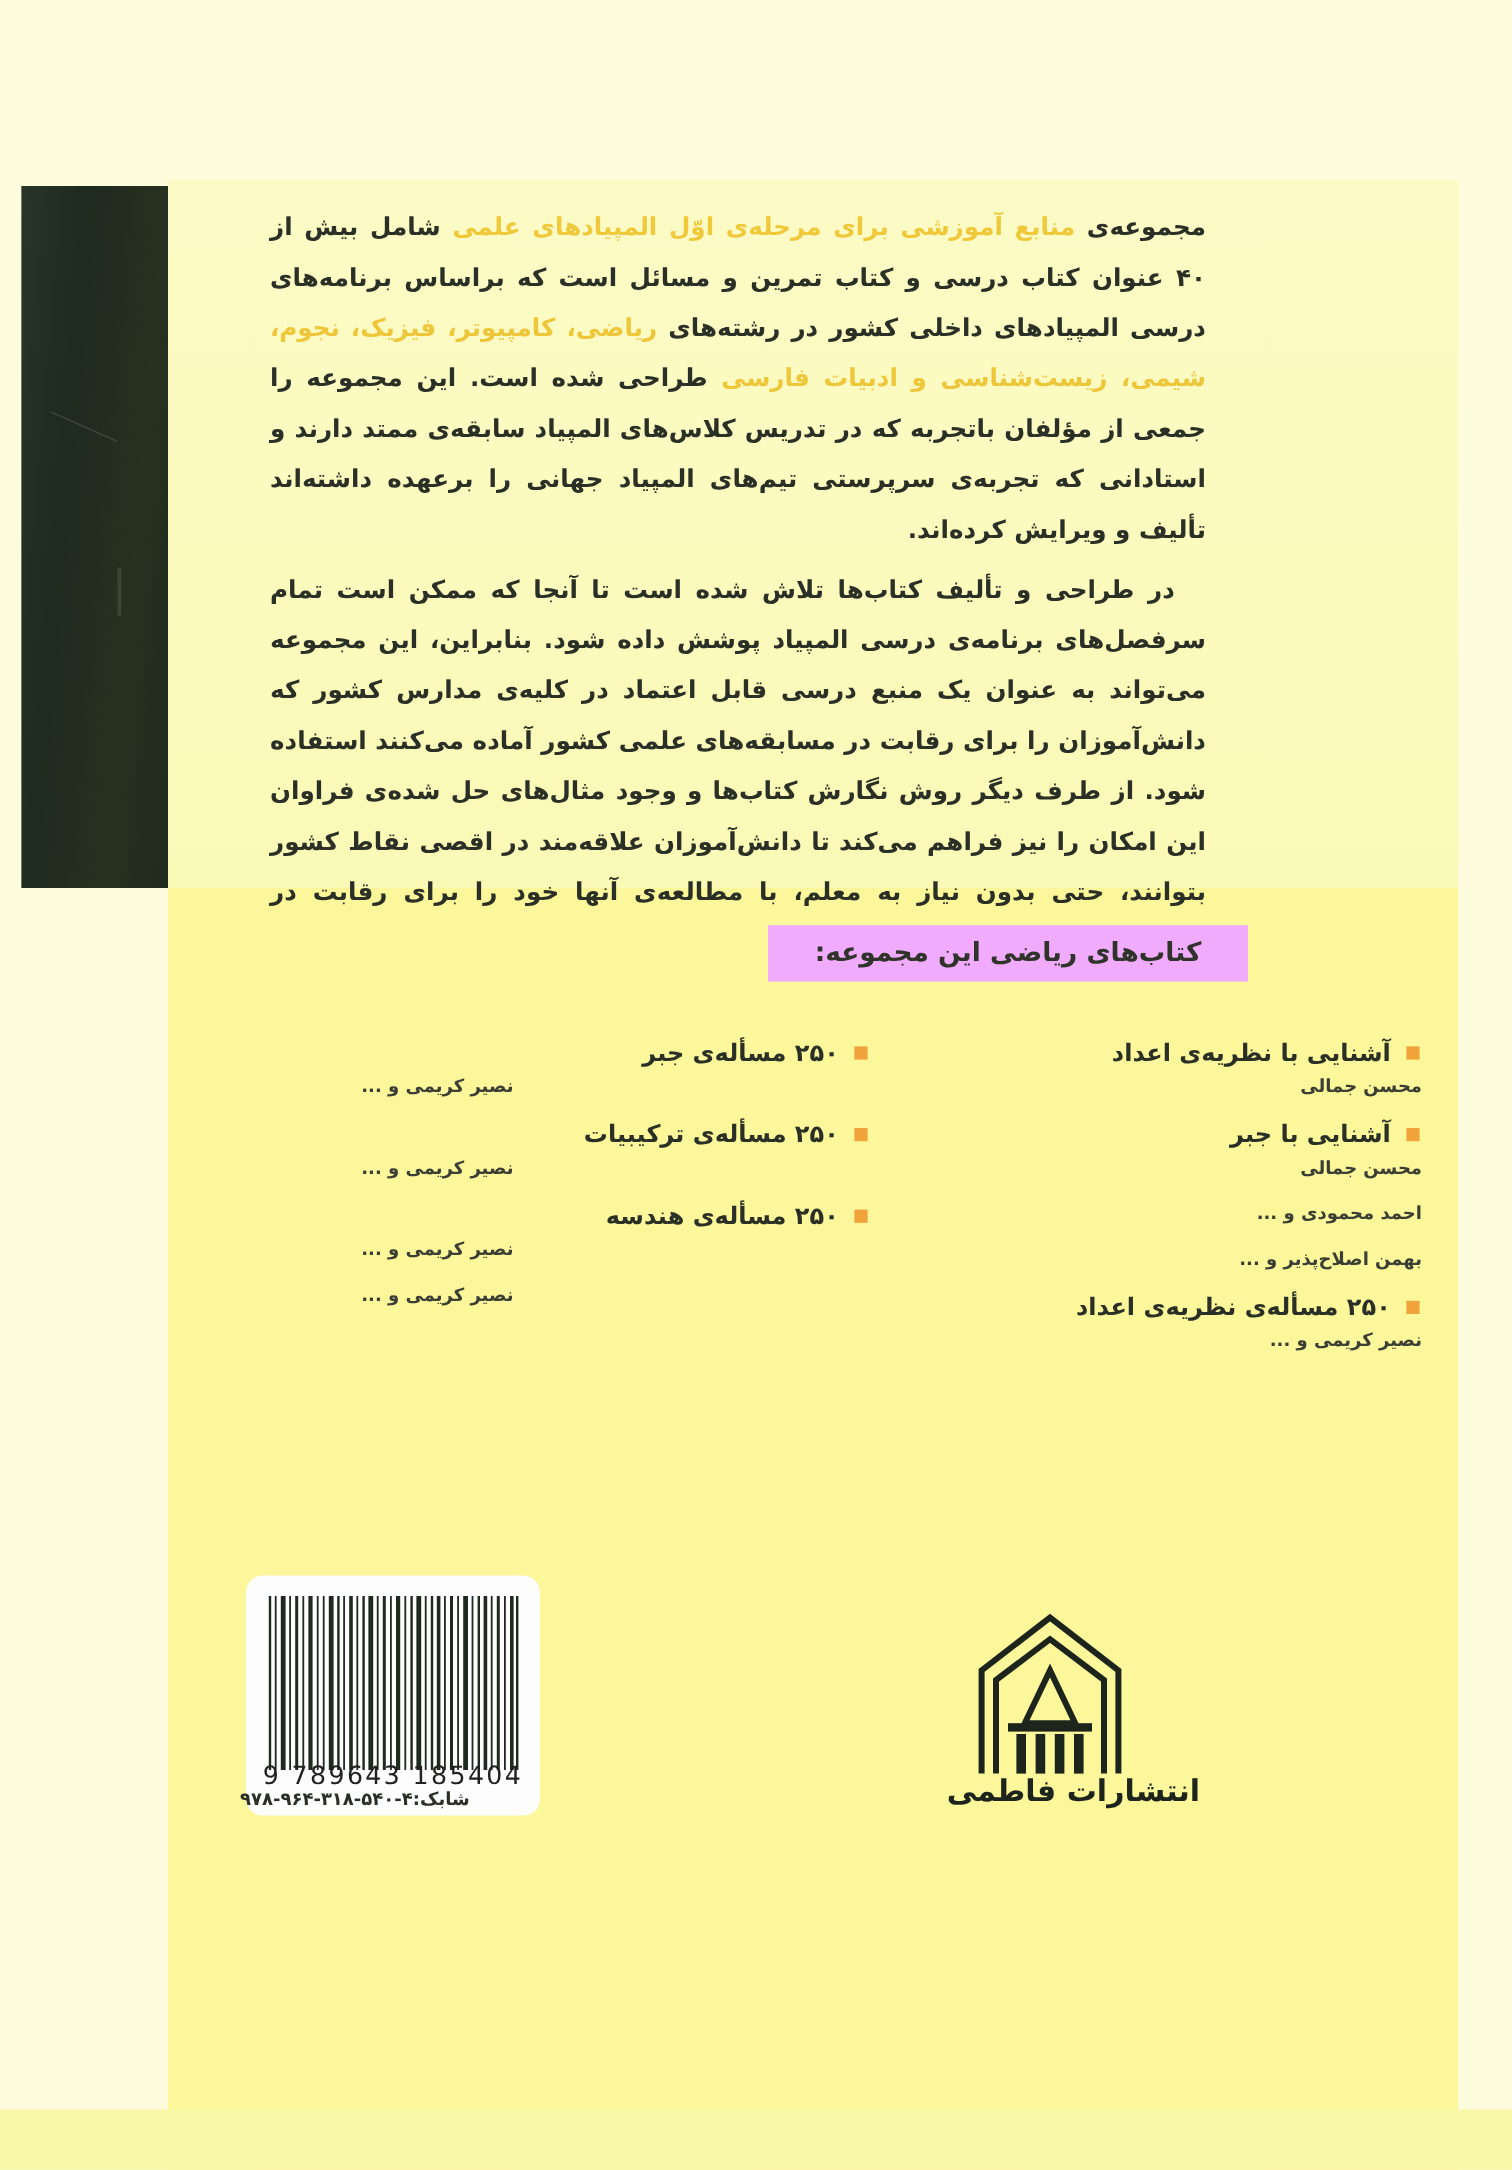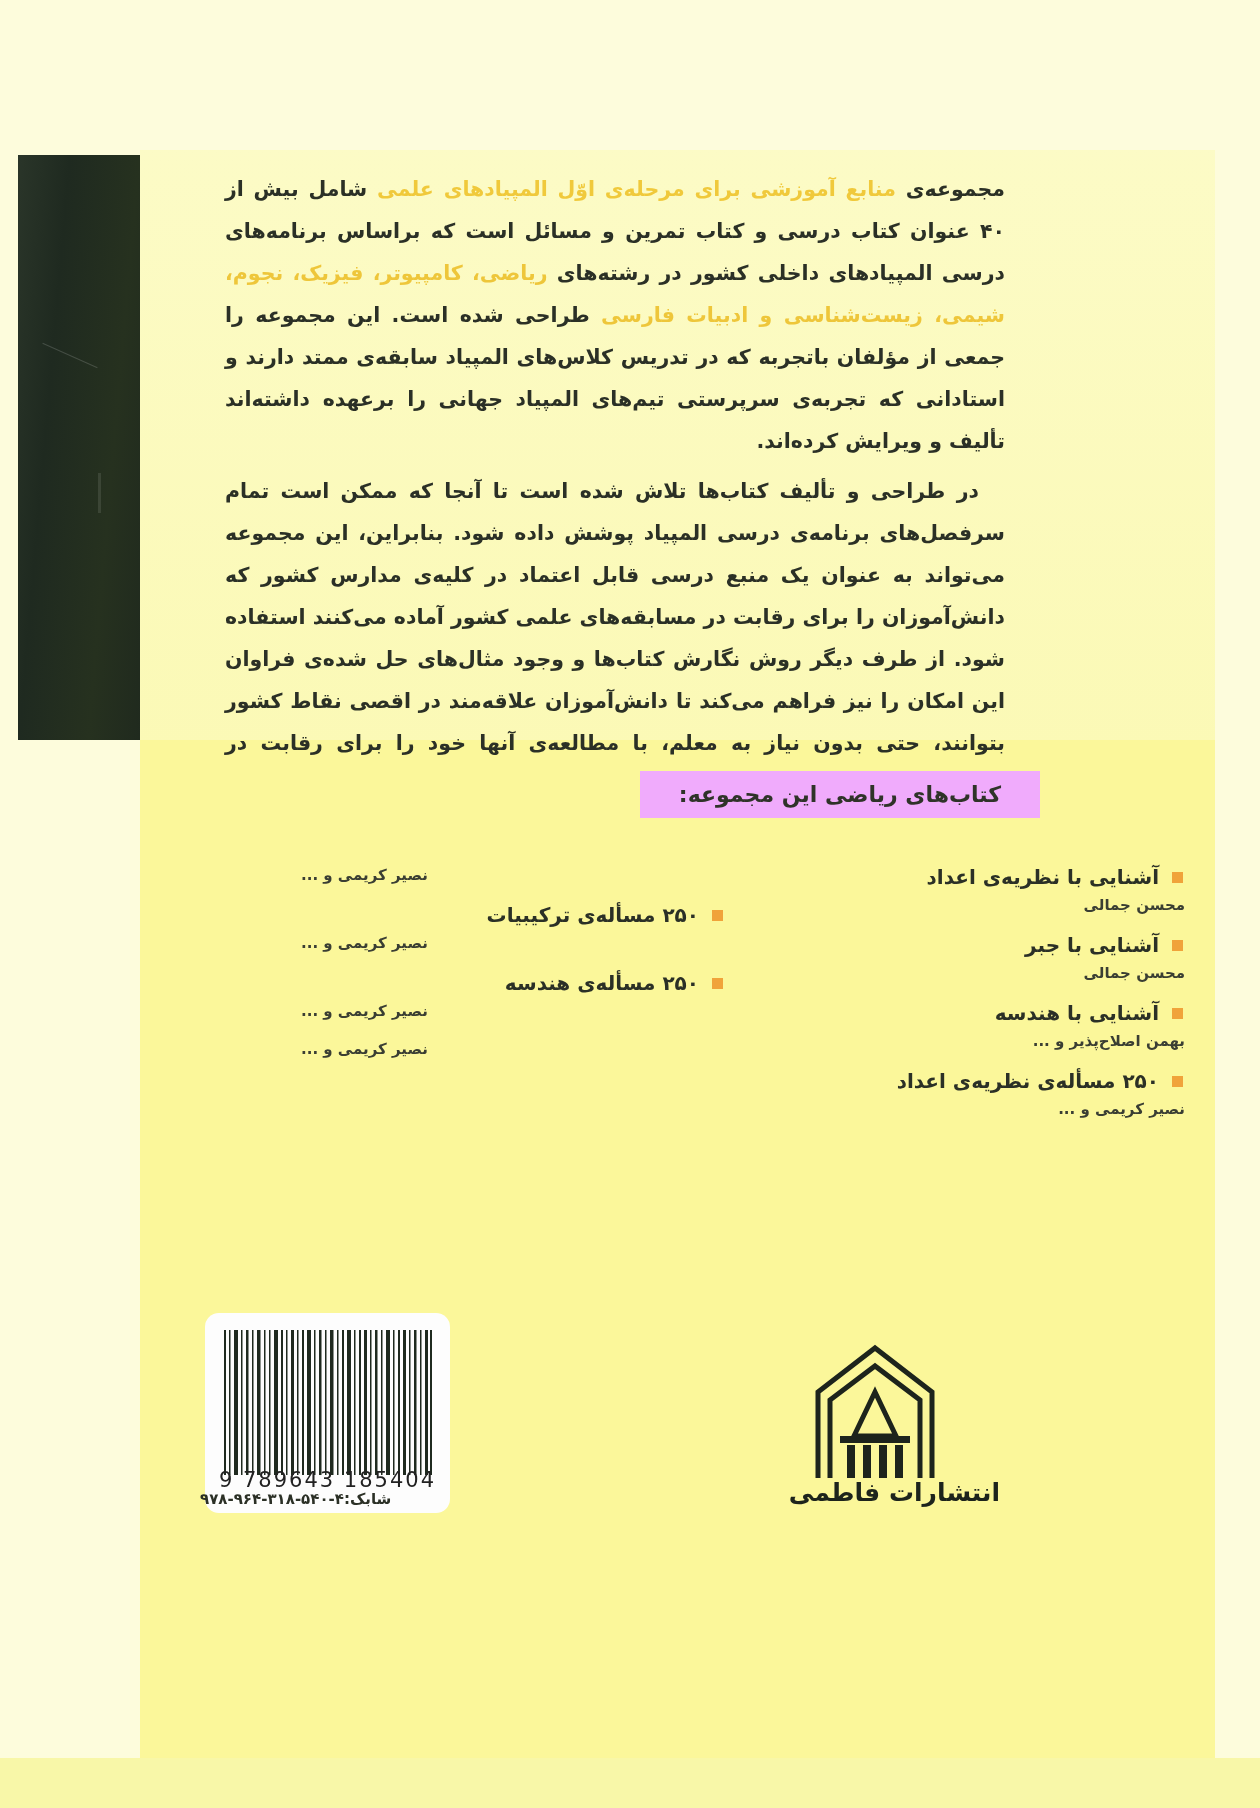--- a/index.html
+++ b/index.html
@@ -172,33 +172,34 @@
     <div class="col col-right">
       <div class="item">
         <span class="item-title"><i class="bullet"></i><b>آشنایی با نظریه‌ی اعداد</b></span>
         <span class="item-author">محسن جمالی</span>
       </div>
       <div class="item">
         <span class="item-title"><i class="bullet"></i><b>آشنایی با جبر</b></span>
         <span class="item-author">محسن جمالی</span>
       </div>
       <div class="item">
-      </div>
-      <div class="item">
-        <span class="item-title"><i class="bullet"></i><b>آشنایی با هندسه</b></span>
+        <span class="item-author">احمد محمودی و ...</span>
+      </div>
+      <div class="item">
         <span class="item-author">بهمن اصلاح‌پذیر و ...</span>
       </div>
       <div class="item">
         <span class="item-title"><i class="bullet"></i><b>۲۵۰ مسأله‌ی نظریه‌ی اعداد</b></span>
         <span class="item-author">نصیر کریمی و ...</span>
       </div>
     </div>
 
     <div class="col col-left">
       <div class="item">
+        <span class="item-title"><i class="bullet"></i><b>۲۵۰ مسأله‌ی جبر</b></span>
         <span class="item-author">نصیر کریمی و ...</span>
       </div>
       <div class="item">
         <span class="item-title"><i class="bullet"></i><b>۲۵۰ مسأله‌ی ترکیبیات</b></span>
         <span class="item-author">نصیر کریمی و ...</span>
       </div>
       <div class="item">
         <span class="item-title"><i class="bullet"></i><b>۲۵۰ مسأله‌ی هندسه</b></span>
         <span class="item-author">نصیر کریمی و ...</span>
       </div>

